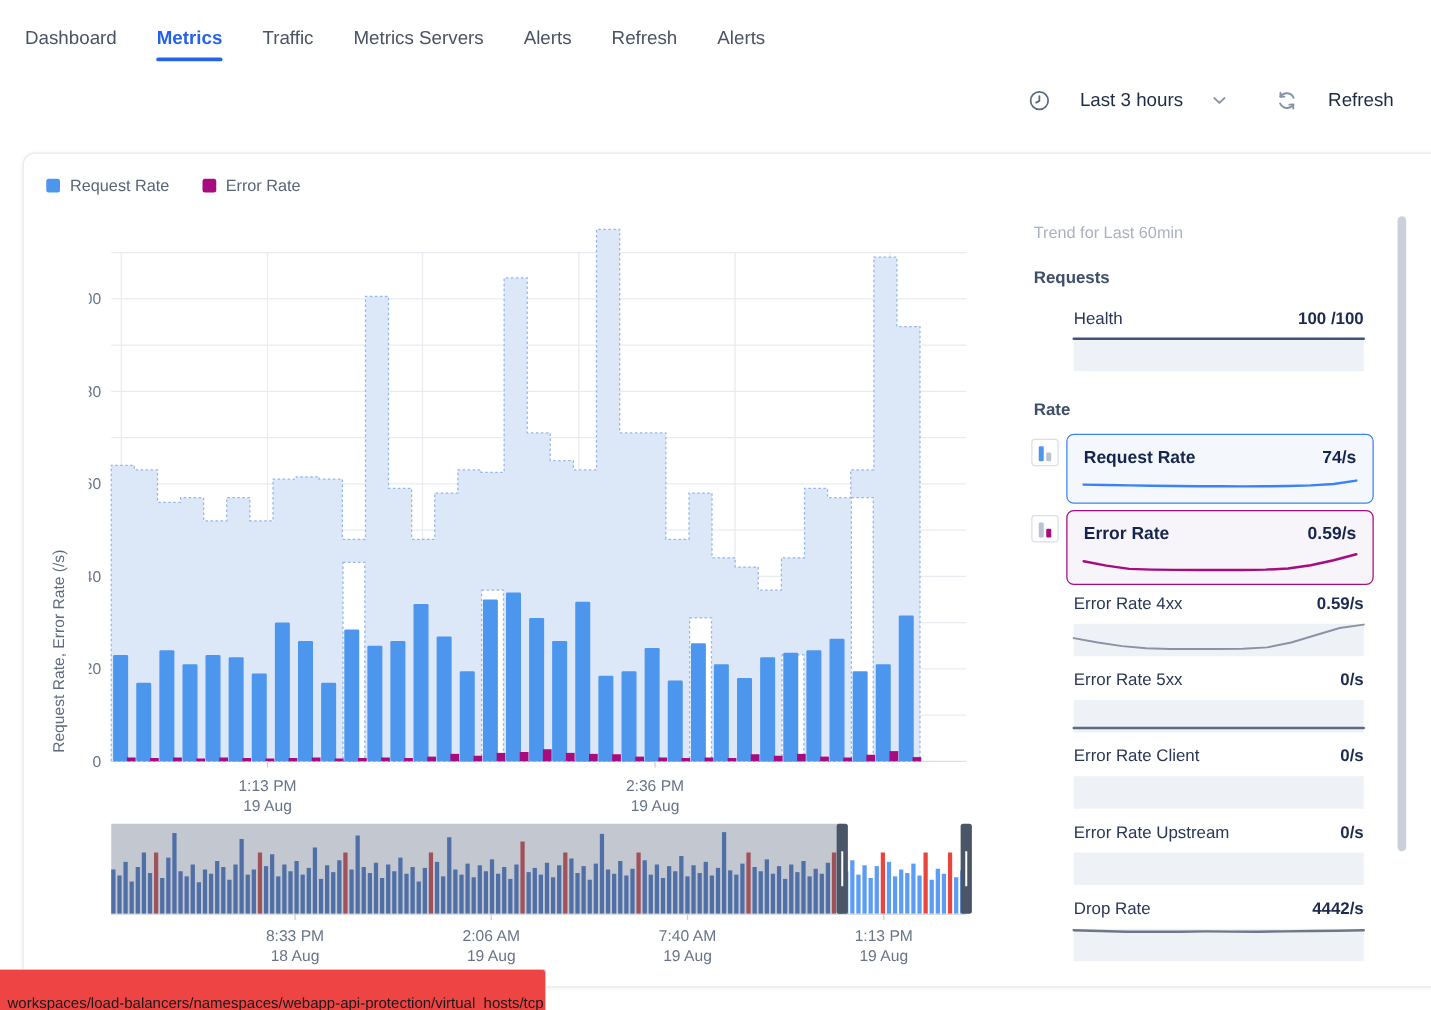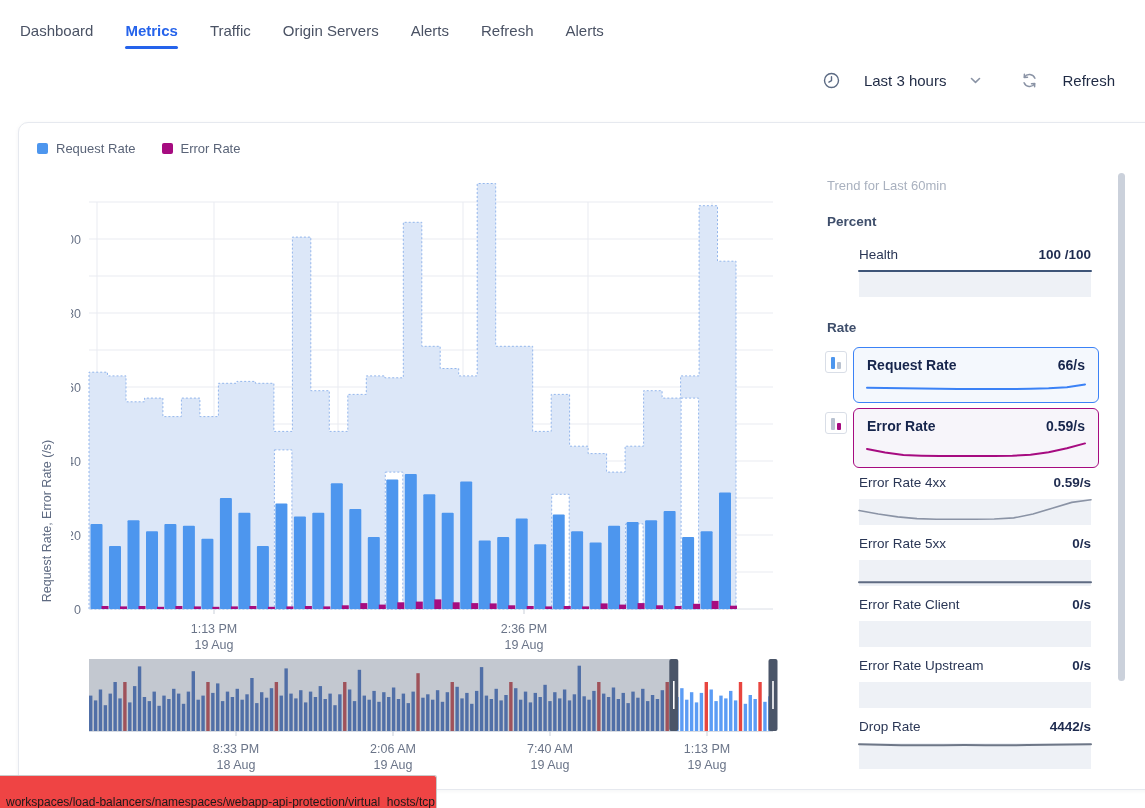--- a/index.html
+++ b/index.html
@@ -69,21 +69,21 @@
   }
   text{font-family:"Liberation Sans",sans-serif;}
 </style>
 </head>
 <body>
 
 <div class="nav" id="nav">
     <span class="tab">Dashboard</span>
     <span class="tab active">Metrics</span>
     <span class="tab">Traffic</span>
-    <span class="tab">Origin Servers</span>
+    <span class="tab">Metrics Servers</span>
     <span class="tab">Alerts</span>
     <span class="tab">Refresh</span>
     <span class="tab">Alerts</span>
   </div>
 
 <div class="controls">
   <div class="ctl">
     <svg width="17" height="17" viewBox="0 0 17 17">
       <circle cx="8.5" cy="8.5" r="7" fill="none" stroke="#5B6A83" stroke-width="1.4"></circle>
       <path d="M8.5 4.8 V8.7 L5.9 10.1" fill="none" stroke="#5B6A83" stroke-width="1.4" stroke-linecap="round" stroke-linejoin="round"></path>
@@ -384,37 +384,37 @@
       <line x1="479" x2="479" y1="74" y2="79" stroke="#C9CFD9" stroke-width="1"></line>
       <text x="479" y="96" text-anchor="middle" font-size="12.5" fill="#6A7488">7:40 AM</text>
       <text x="479" y="112" text-anchor="middle" font-size="12.5" fill="#6A7488">19 Aug</text>
       <line x1="636" x2="636" y1="74" y2="79" stroke="#C9CFD9" stroke-width="1"></line>
       <text x="636" y="96" text-anchor="middle" font-size="12.5" fill="#6A7488">1:13 PM</text>
       <text x="636" y="112" text-anchor="middle" font-size="12.5" fill="#6A7488">19 Aug</text>
     </svg>
 
   <div class="panel" id="panel">
     <div class="panel-title">Trend for Last 60min</div>
-  <div class="sec-heading" style="top: 91px;">Percent</div>
+  <div class="sec-heading" style="top: 91px;">Requests</div>
       <div class="sec-heading" style="top: 197px;">Rate</div>
       <div class="trend-item" style="top: 124px;">
         <div class="ti-row">
           <span class="ti-label">Health</span>
           <span class="ti-value">100 /100</span>
         </div>
         <div class="ti-band">
           <svg viewBox="0 0 100 29" preserveAspectRatio="none">
             <polyline points="0.0,3.0 100.0,3.0" fill="none" stroke="#3E5578" stroke-width="2" vector-effect="non-scaling-stroke" stroke-linecap="round"></polyline>
           </svg>
         </div>
       </div>
       <div class="trend-card" style="top: 224px; border-color: rgb(59, 130, 246); background: rgb(244, 248, 253); height: 56px;">
         <div class="tc-row">
           <span class="tc-label">Request Rate</span>
-          <span class="tc-value">66/s</span>
+          <span class="tc-value">74/s</span>
         </div>
         <div class="tc-spark">
           <svg viewBox="0 0 100 22" preserveAspectRatio="none">
             <polyline points="0.0,10.7 8.3,11.0 16.7,11.3 25.0,11.6 33.3,11.8 41.7,12.0 50.0,12.0 58.3,12.1 66.7,12.0 75.0,11.8 83.3,11.3 91.7,10.2 100.0,7.5" fill="none" stroke="#3B82F6" stroke-width="2" vector-effect="non-scaling-stroke" stroke-linecap="round"></polyline>
           </svg>
         </div>
       </div>
       <div class="icon-box" style="top: 228px;">
         <span class="icon-bar" style="height: 12px; background: rgb(77, 150, 238);"></span>
         <span class="icon-bar" style="height: 7px; background: rgb(185, 194, 208);"></span>

